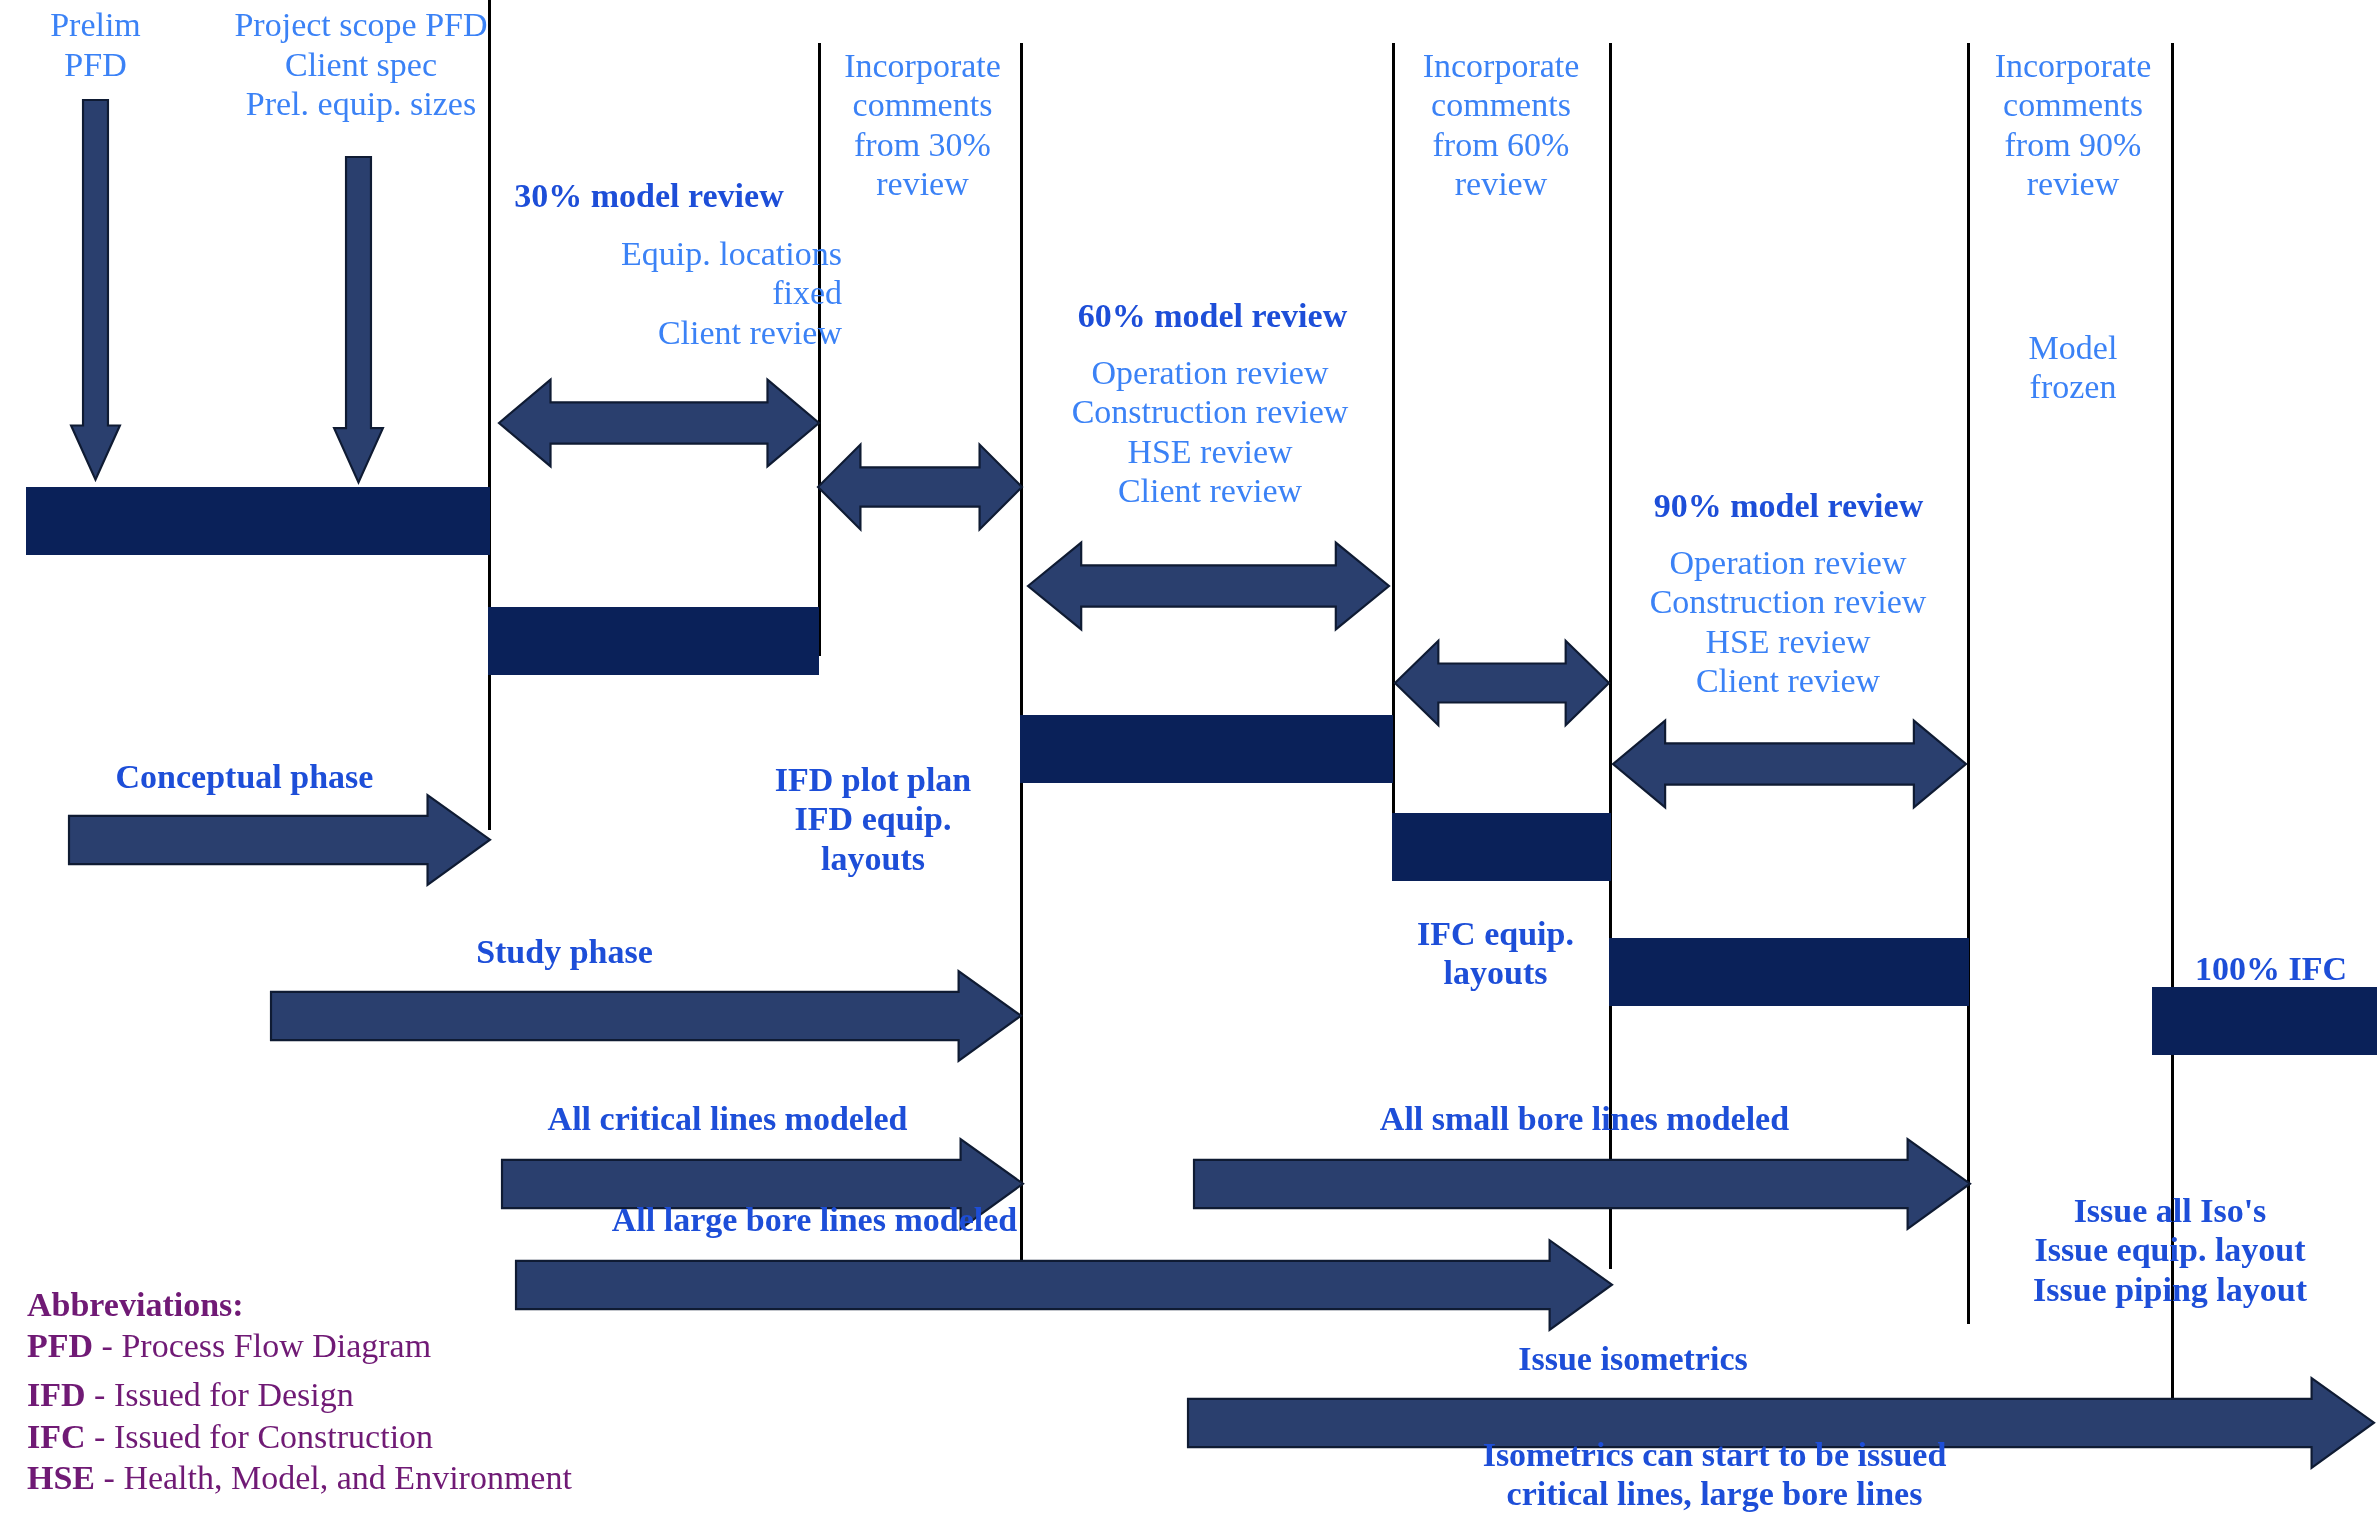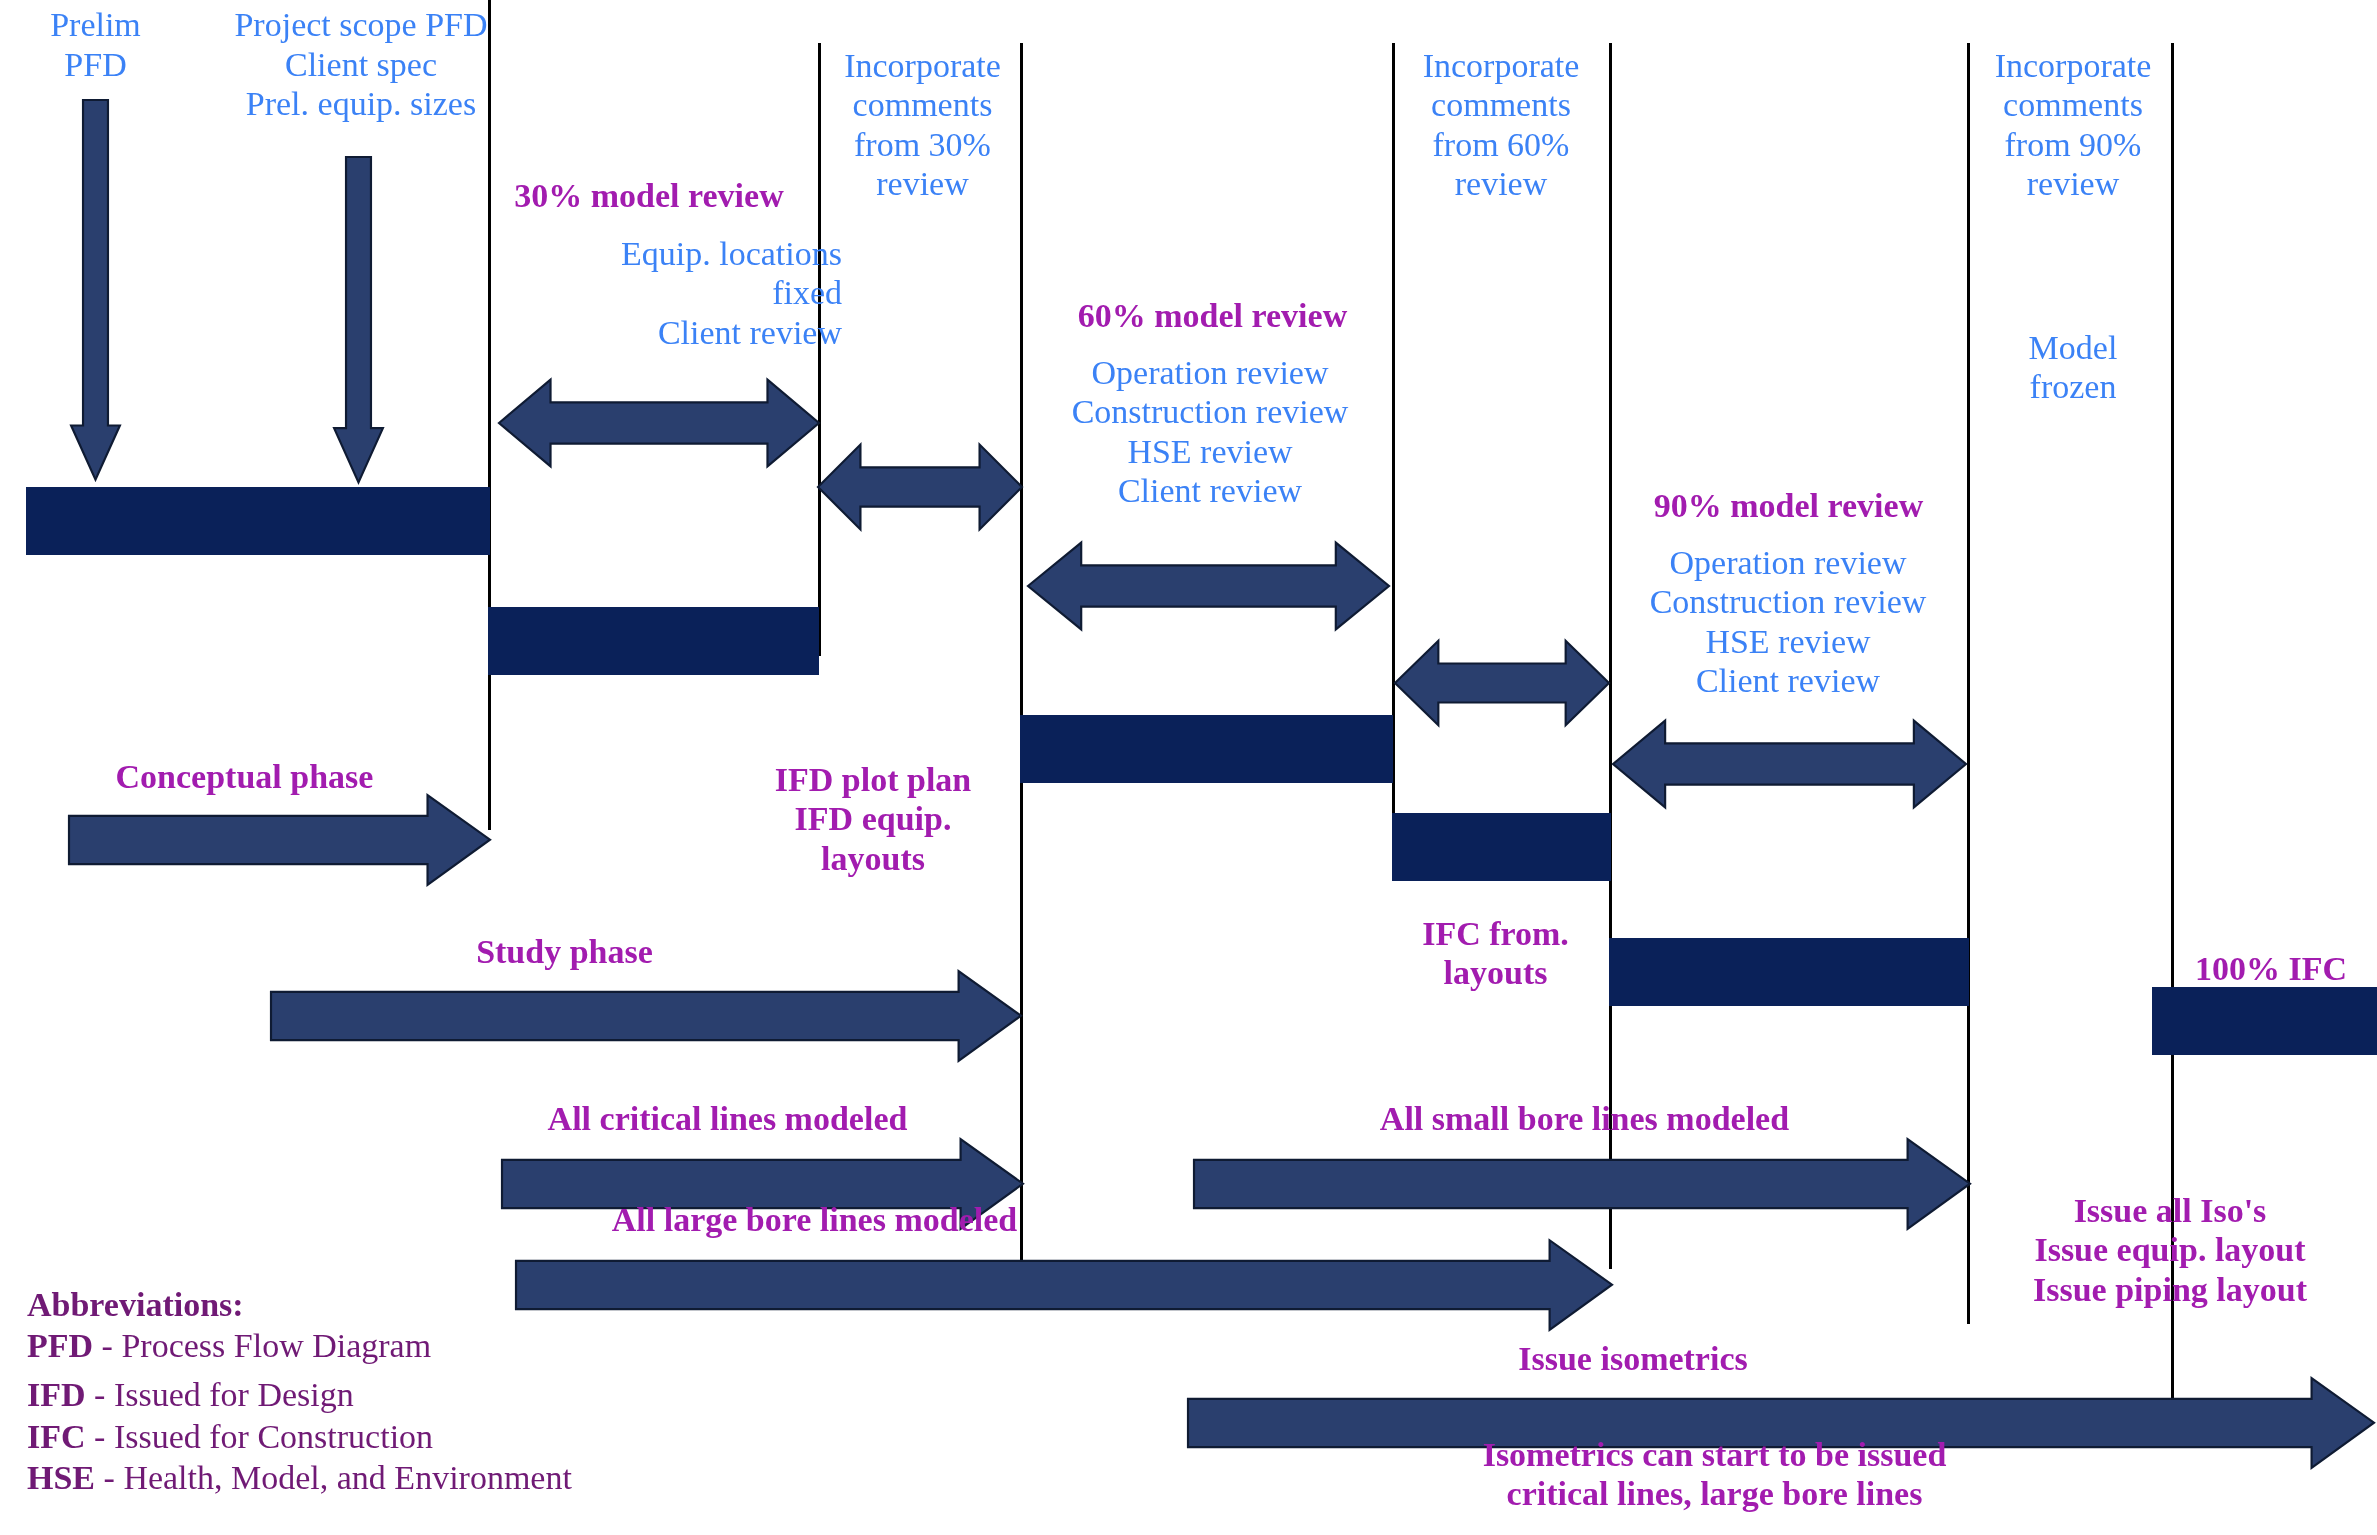--- a/index.html
+++ b/index.html
@@ -5,21 +5,21 @@
   html,body{margin:0;padding:0;background:#ffffff;}
   #stage{
     position:relative;
     width:2377px;height:1535px;
     background:#ffffff;
     font-family:"Liberation Serif", serif;
     overflow:hidden;
   }
   .txt{position:absolute;color:#000000;line-height:1.16;white-space:pre;}
   .black{color:#3b82f6;font-family:"Liberation Serif", serif;font-size:34px;}
-  .red{color:#a21caf;font-family:"Liberation Serif", serif;font-weight:bold;font-size:34px;}
+  .red{color:#1d4ed8;font-family:"Liberation Serif", serif;font-weight:bold;font-size:34px;}
   .abbr{font-family:"Liberation Serif", serif;font-size:34px;color:#701a75;}
   .abbr b{font-weight:bold;}
   .ctr{text-align:center;}
   .vline{position:absolute;width:2.7px;background:#000000;}
   .bar{position:absolute;background:#0A2159;}
   svg.arrow{position:absolute;overflow:visible;}
   .arw-fill{fill:#2A3F6E;stroke:#0F1B33;stroke-width:4;}
 </style>
 </head>
 <body>
@@ -135,21 +135,21 @@
   <div class="txt red ctr" style="left:1210px;top:1099px;width:749px;">All small bore lines modeled</div>
 
   <div class="txt red ctr" style="left:543px;top:1200px;width:543px;">All large bore lines modeled</div>
 
   <div class="txt red ctr" style="left:1389px;top:1339px;width:488px;">Issue isometrics</div>
 
   <div class="txt red ctr" style="left:743px;top:760px;width:260px;">IFD plot plan
 IFD equip.
 layouts</div>
 
-  <div class="txt red ctr" style="left:1387px;top:914px;width:217px;">IFC from.
+  <div class="txt red ctr" style="left:1387px;top:914px;width:217px;">IFC equip.
 layouts</div>
 
   <div class="txt red ctr" style="left:2165px;top:949px;width:212px;">100% IFC</div>
 
   <div class="txt red ctr" style="left:1378px;top:1435px;width:673px;">Isometrics can start to be issued
 critical lines, large bore lines</div>
 
   <div class="txt red ctr" style="left:1964px;top:1191px;width:412px;">Issue all Iso's
 Issue equip. layout
 Issue piping layout</div>

